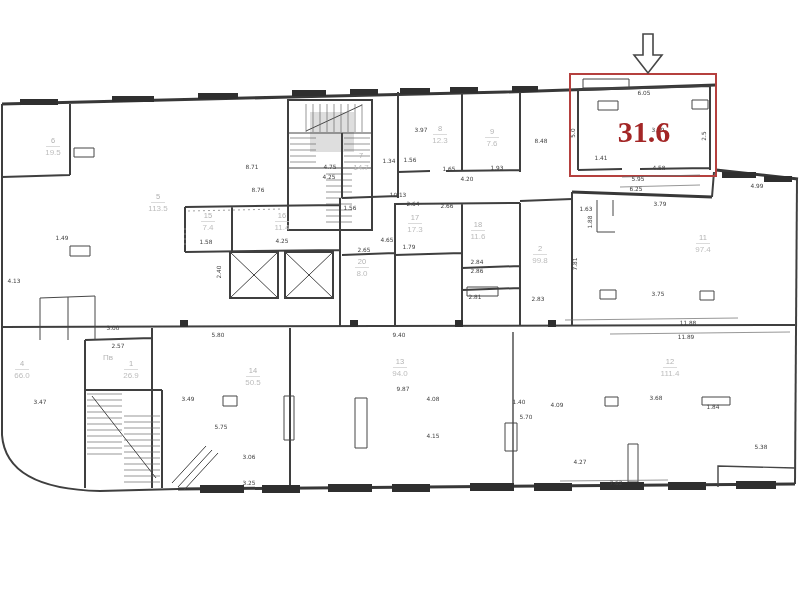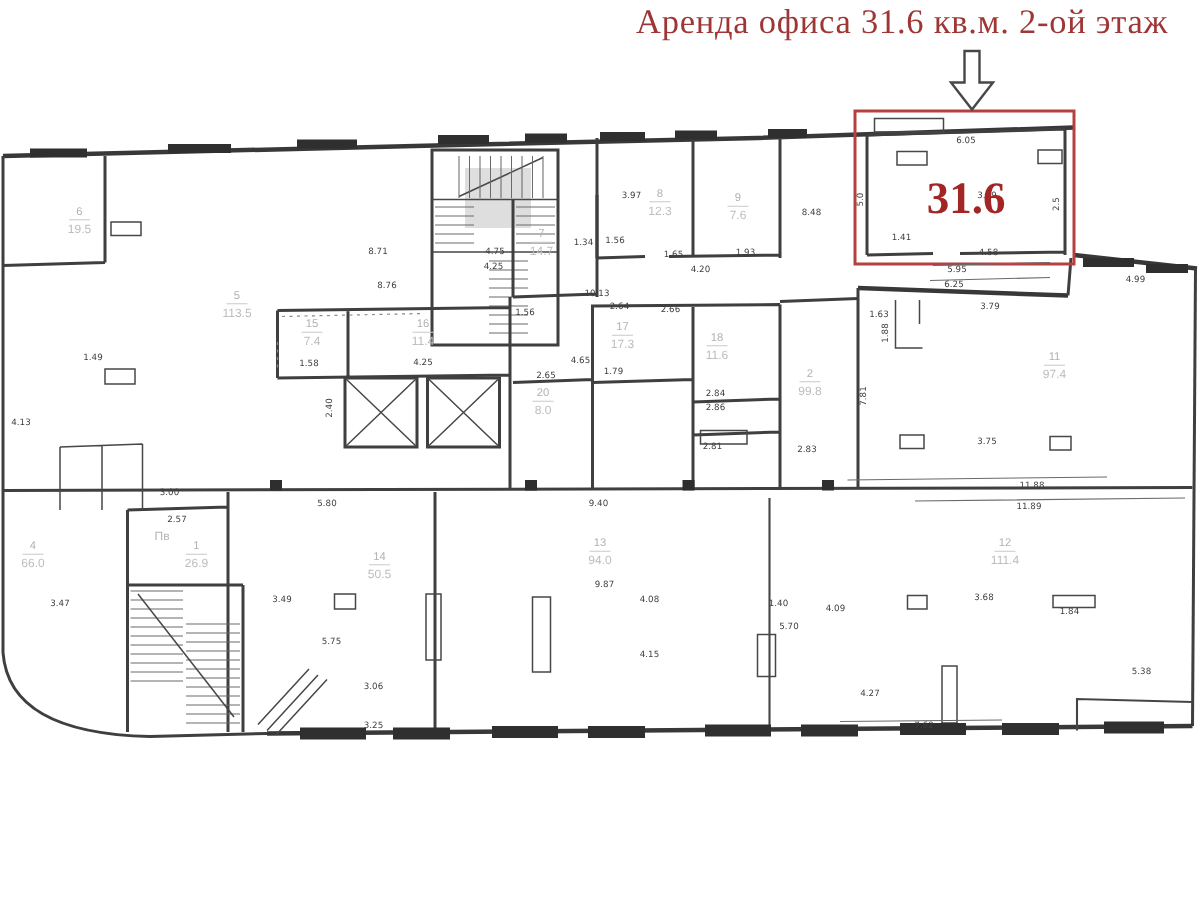--- a/index.html
+++ b/index.html
@@ -301,14 +301,13 @@
         <text x="477" y="273" class="dim">2.86</text>
         <text x="475" y="299" class="dim">2.81</text>
         <text x="538" y="301" class="dim">2.83</text>
         <text x="62" y="240" class="dim">1.49</text>
         <text x="14" y="283" class="dim">4.13</text>
         <text x="389" y="163" class="dim">1.34</text>
         <text x="644" y="142" class="hl-num" style="fill: rgb(163, 38, 38);">31.6</text>
       </g>
   </svg>
 
-  <div id="listing-title" style="color: rgb(158, 54, 54);">Аренда офиса 31.6 кв.м. 2-ой этаж</div>
 </div>
 
 </body></html>

